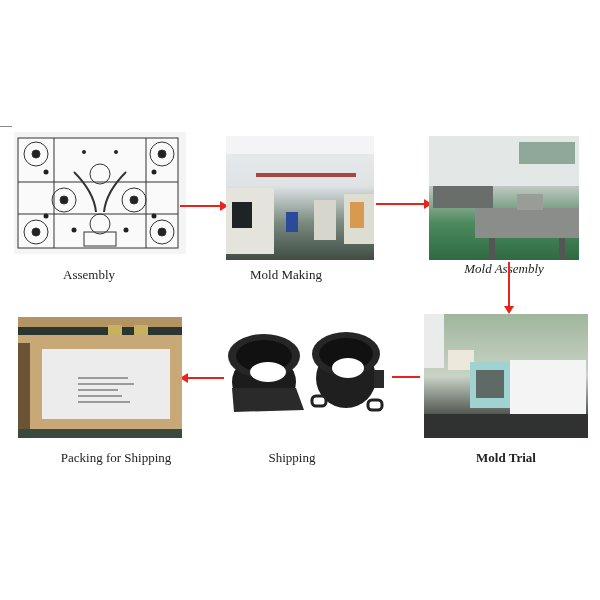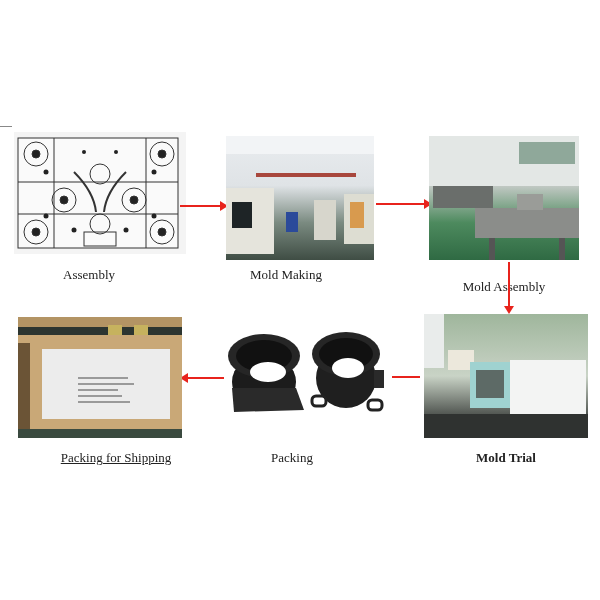--- a/index.html
+++ b/index.html
@@ -81,21 +81,21 @@
 
 <div class="photo" style="left:429px; top:136px; width:150px; height:124px; background:linear-gradient(#d5dbd7 0%, #c2c9c4 40%, #4d8a5e 70%, #2f6a43 100%);">
   <div class="abs" style="left:0; top:0; width:150px; height:50px; background:#e3e7e5;"></div>
   <div class="abs" style="left:90px; top:6px; width:56px; height:22px; background:#8fa89a;"></div>
   <div class="abs" style="left:4px; top:50px; width:60px; height:22px; background:#6a6e6b;"></div>
   <div class="abs" style="left:46px; top:72px; width:104px; height:30px; background:#8b8d8a;"></div>
   <div class="abs" style="left:60px; top:102px; width:6px; height:22px; background:#555;"></div>
   <div class="abs" style="left:130px; top:102px; width:6px; height:22px; background:#555;"></div>
   <div class="abs" style="left:88px; top:58px; width:26px; height:16px; background:#9a9c98;"></div>
 </div>
-<div class="label" style="left:429px; top:279px; width:150px;">Mold Assembly</div>
+<div class="label" style="left:429px; top:261px; width:150px;font-style:italic;">Mold Assembly</div>
 
 <div class="arrow-v" style="left:508px; top:262px; height:45px;"></div>
 
 <div class="photo" style="left:424px; top:314px; width:164px; height:124px; background:linear-gradient(#9fb69c 0%, #c9d3c6 50%, #555a55 80%, #2a2d2a 100%);">
   <div class="abs" style="left:0; top:0; width:20px; height:54px; background:#e9eceb;"></div>
   <div class="abs" style="left:24px; top:36px; width:26px; height:20px; background:#ece8dc;"></div>
   <div class="abs" style="left:46px; top:48px; width:40px; height:46px; background:#9fd2d0;"></div>
   <div class="abs" style="left:52px; top:56px; width:28px; height:28px; background:#5d6a66;"></div>
   <div class="abs" style="left:86px; top:46px; width:76px; height:66px; background:#f3f4f3;"></div>
   <div class="abs" style="left:0; top:100px; width:164px; height:24px; background:#2f3230;"></div>
@@ -113,31 +113,31 @@
     <ellipse cx="46" cy="46" rx="18" ry="10" fill="#ffffff"></ellipse>
     <ellipse cx="124" cy="52" rx="30" ry="30" fill="#1f1f1f"></ellipse>
     <ellipse cx="124" cy="28" rx="34" ry="22" fill="#262626"></ellipse>
     <ellipse cx="124" cy="28" rx="27" ry="16" fill="#111"></ellipse>
     <ellipse cx="126" cy="42" rx="16" ry="10" fill="#ffffff"></ellipse>
     <rect x="90" y="70" width="14" height="10" rx="4" fill="none" stroke="#222" stroke-width="3"></rect>
     <rect x="146" y="74" width="14" height="10" rx="4" fill="none" stroke="#222" stroke-width="3"></rect>
     <rect x="152" y="44" width="10" height="18" fill="#2a2a2a"></rect>
   </svg>
 </div>
-<div class="label" style="left:222px; top:450px; width:140px;">Packing</div>
+<div class="label" style="left:222px; top:450px; width:140px;">Shipping</div>
 
 <div class="arrow-h left" style="left:186px; top:377px; width:38px;"></div>
 
 <div class="photo" style="left:18px; top:317px; width:164px; height:121px; background:#c9a877;">
   <div class="abs" style="left:0; top:0; width:164px; height:10px; background:#b39464;"></div>
   <div class="abs" style="left:0; top:10px; width:164px; height:8px; background:#2c3530;"></div>
   <div class="abs" style="left:90px; top:8px; width:14px; height:10px; background:#c6b25e;"></div>
   <div class="abs" style="left:116px; top:8px; width:14px; height:10px; background:#c6b25e;"></div>
   <div class="abs" style="left:0; top:26px; width:12px; height:95px; background:#6b5436;"></div>
   <div class="abs" style="left:24px; top:32px; width:128px; height:70px; background:#ececec;"></div>
   <div class="abs" style="left:60px; top:60px; width:50px; height:2px; background:#9a9a9a;"></div>
   <div class="abs" style="left:60px; top:66px; width:56px; height:2px; background:#9a9a9a;"></div>
   <div class="abs" style="left:60px; top:72px; width:40px; height:2px; background:#9a9a9a;"></div>
   <div class="abs" style="left:60px; top:78px; width:44px; height:2px; background:#9a9a9a;"></div>
   <div class="abs" style="left:60px; top:84px; width:52px; height:2px; background:#9a9a9a;"></div>
   <div class="abs" style="left:0; top:112px; width:164px; height:9px; background:#3a4a3f;"></div>
 </div>
-<div class="label" style="left:30px; top:450px; width:172px;text-decoration:underline;">Packing for Shipping</div>
+<div class="label" style="left:30px; top:450px; width:172px;">Packing for Shipping</div>
 
 </body></html>

